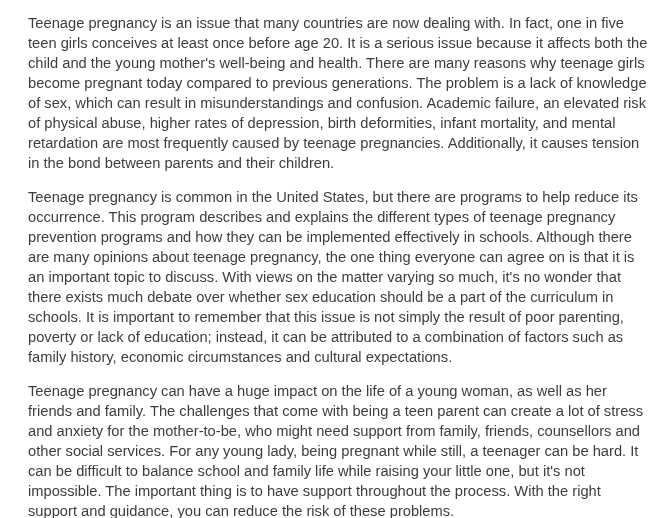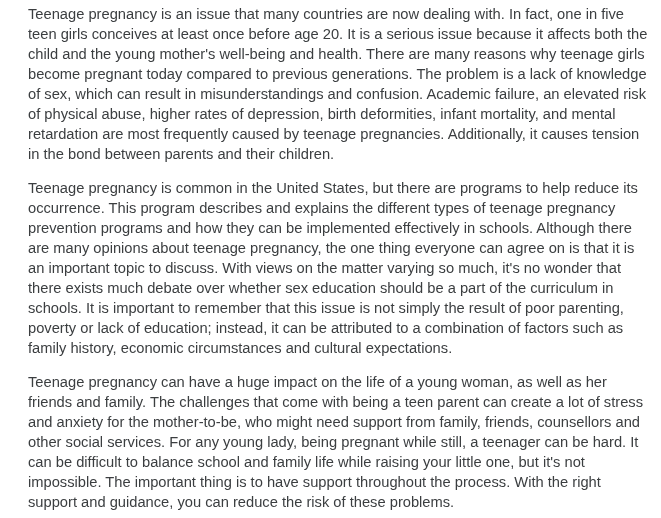--- a/index.html
+++ b/index.html
@@ -9,21 +9,21 @@
   }
   body {
     width: 661px;
     height: 518px;
     overflow: hidden;
   }
   .page {
     box-sizing: border-box;
     width: 661px;
     height: 518px;
-    padding: 4px 8px 0 28px;
+    padding: 13px 8px 0 28px;
     background: #ffffff;
   }
   .para {
     max-width: 625px;
     margin: 0 0 14px 0;
     font-family: "Liberation Sans", sans-serif;
     font-size: 14.7px;
     line-height: 20px;
     font-weight: 400;
     letter-spacing: 0;

